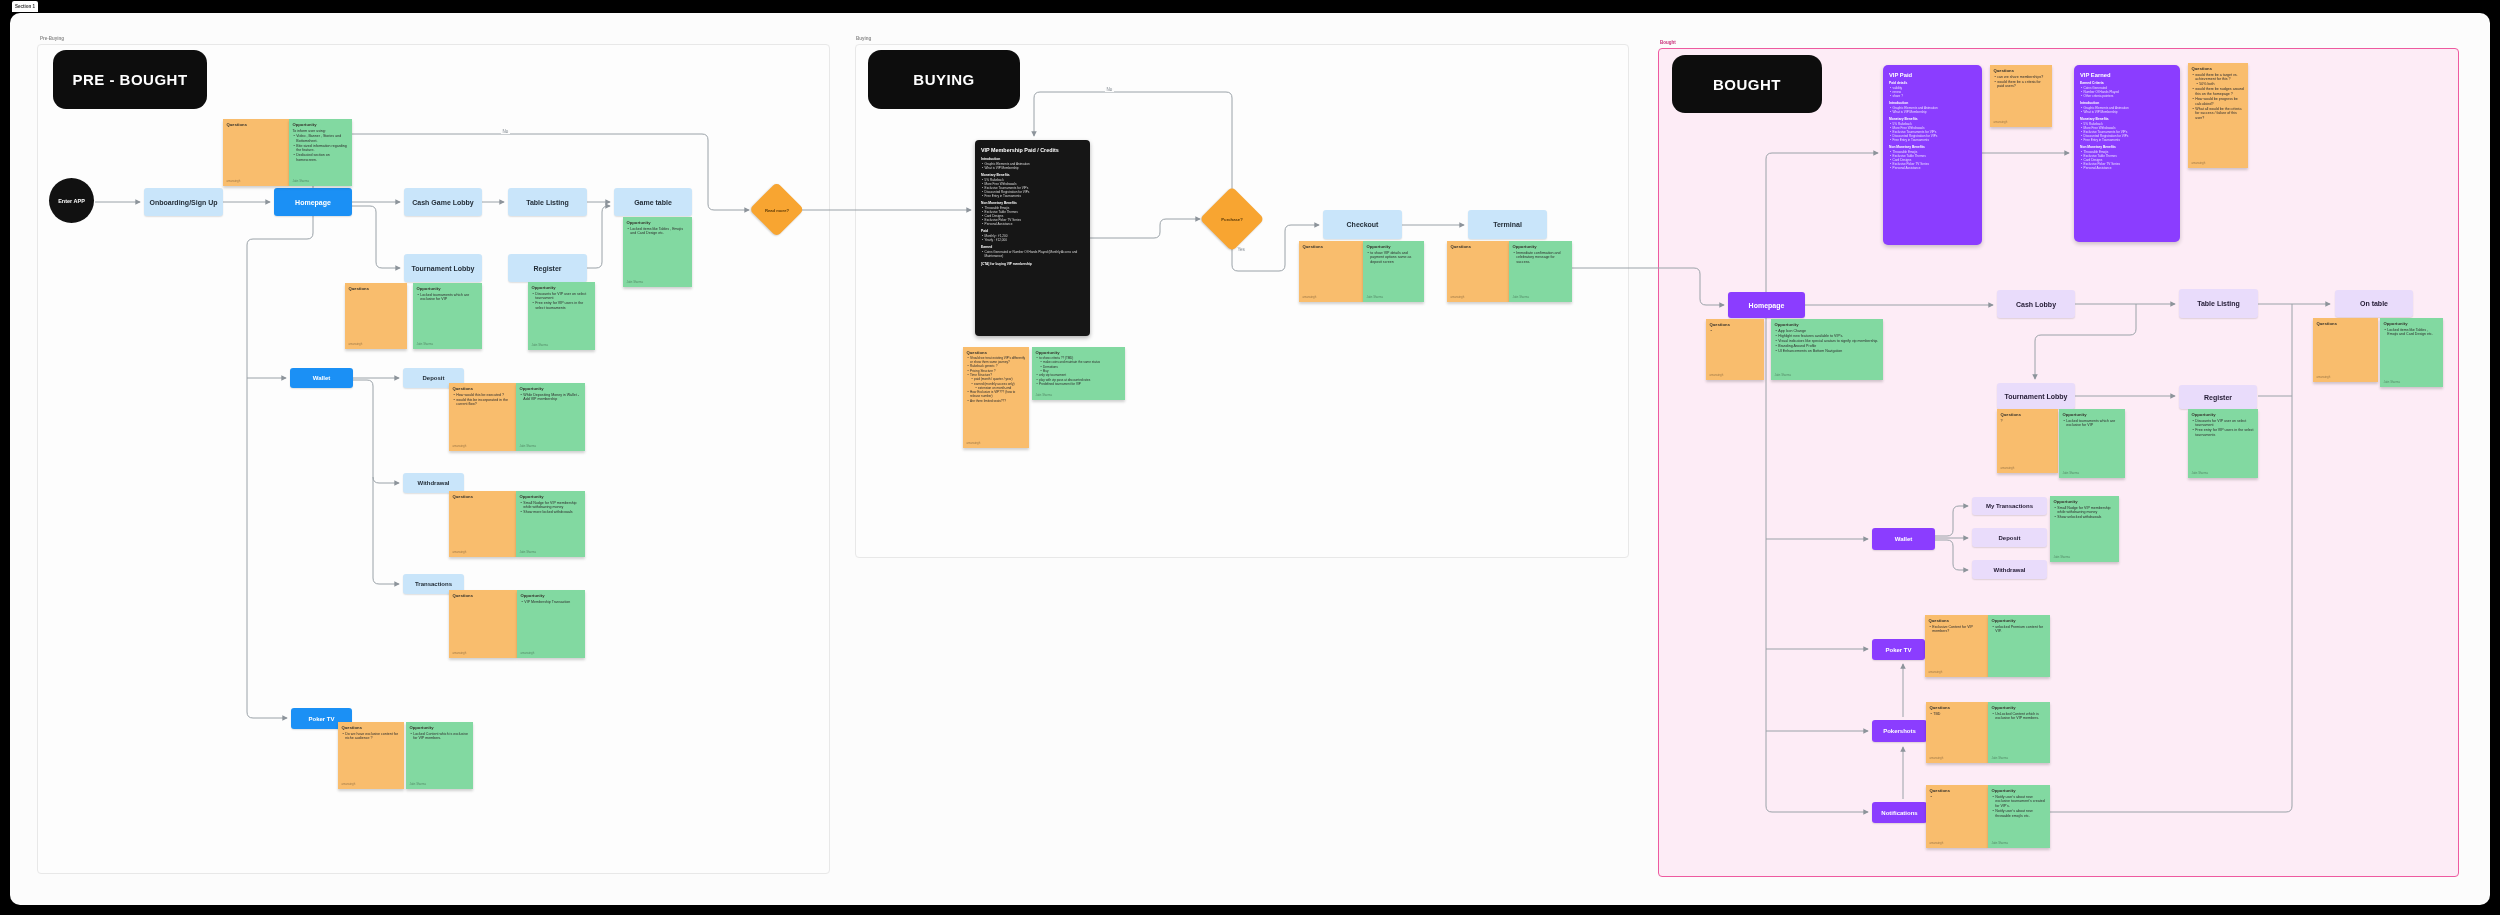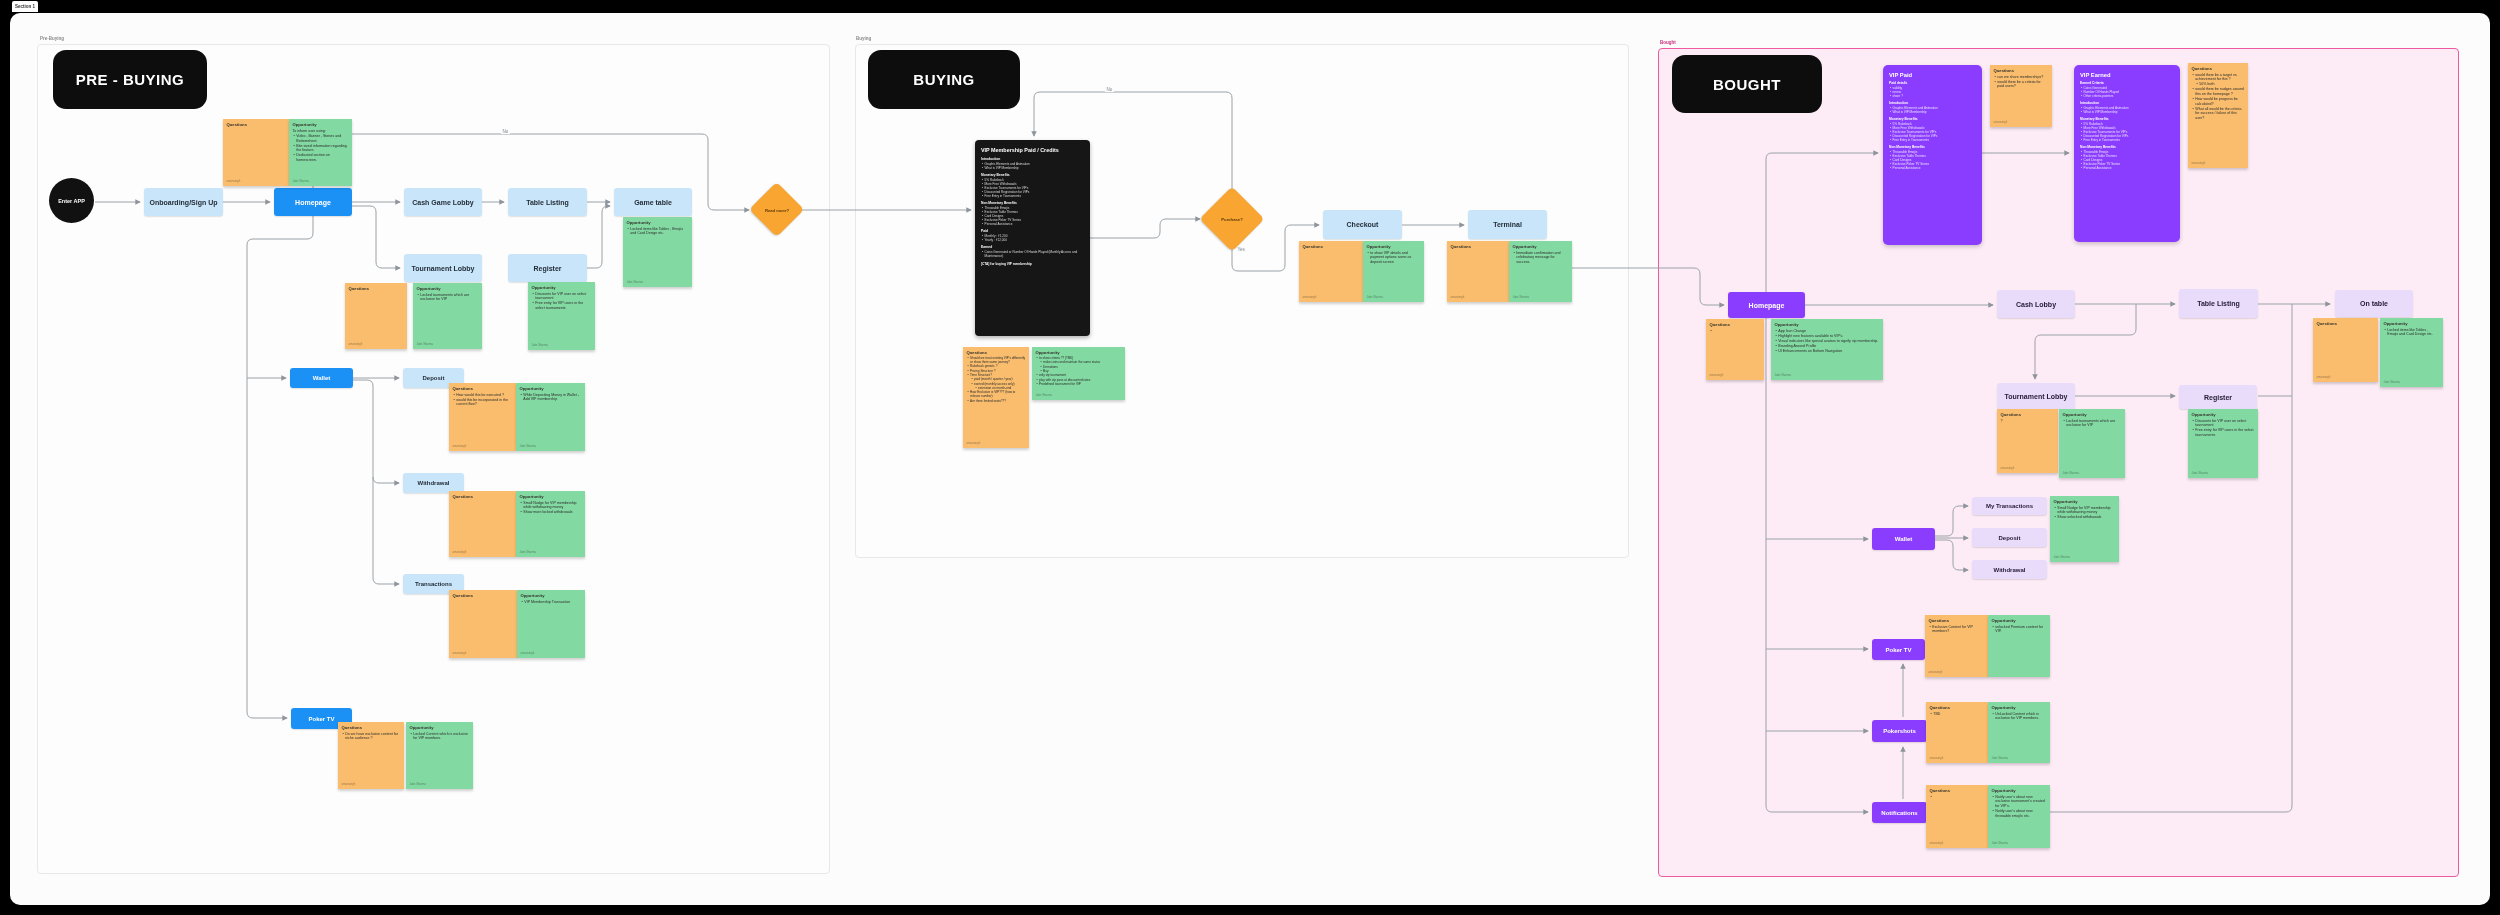--- a/index.html
+++ b/index.html
@@ -107,21 +107,21 @@
     <path d="M1935,540 L1947,540 Q1953,540 1953,546 L1953,564 Q1953,570 1959,570 L1968,570" marker-end="url(#arr)"></path>
     <path d="M1903,717 L1903,664" marker-end="url(#arr)"></path>
     <path d="M1903,799 L1903,747" marker-end="url(#arr)"></path>
   </g>
 </svg>
 
 <div class="elabel z2" style="left:501px;top:129px">No</div>
 <div class="elabel z2" style="left:1105px;top:87px">No</div>
 <div class="elabel z2" style="left:1236px;top:247px">Yes</div>
 
-<div class="bighead z2" style="left:53px;top:50px;width:154px;height:59px">PRE - BUYING</div>
+<div class="bighead z2" style="left:53px;top:50px;width:154px;height:59px">PRE - BOUGHT</div>
 <div class="circle z2" style="left:49px;top:178px;width:45px;height:45px">Enter APP</div>
 <div class="node z2" style="left:144px;top:188px;width:79px;height:28px">Onboarding/Sign Up</div>
 <div class="node hl z2" style="left:274px;top:188px;width:78px;height:28px">Homepage</div>
 <div class="node z2" style="left:404px;top:188px;width:78px;height:28px">Cash Game Lobby</div>
 <div class="node z2" style="left:508px;top:188px;width:79px;height:28px">Table Listing</div>
 <div class="node z2" style="left:614px;top:188px;width:78px;height:28px">Game table</div>
 <div class="node z2" style="left:404px;top:254px;width:78px;height:28px">Tournament Lobby</div>
 <div class="node z2" style="left:508px;top:254px;width:79px;height:28px">Register</div>
 <div class="node hl sm z2" style="left:290px;top:368px;width:63px;height:20px">Wallet</div>
 <div class="node sm z2" style="left:403px;top:368px;width:61px;height:20px">Deposit</div>

